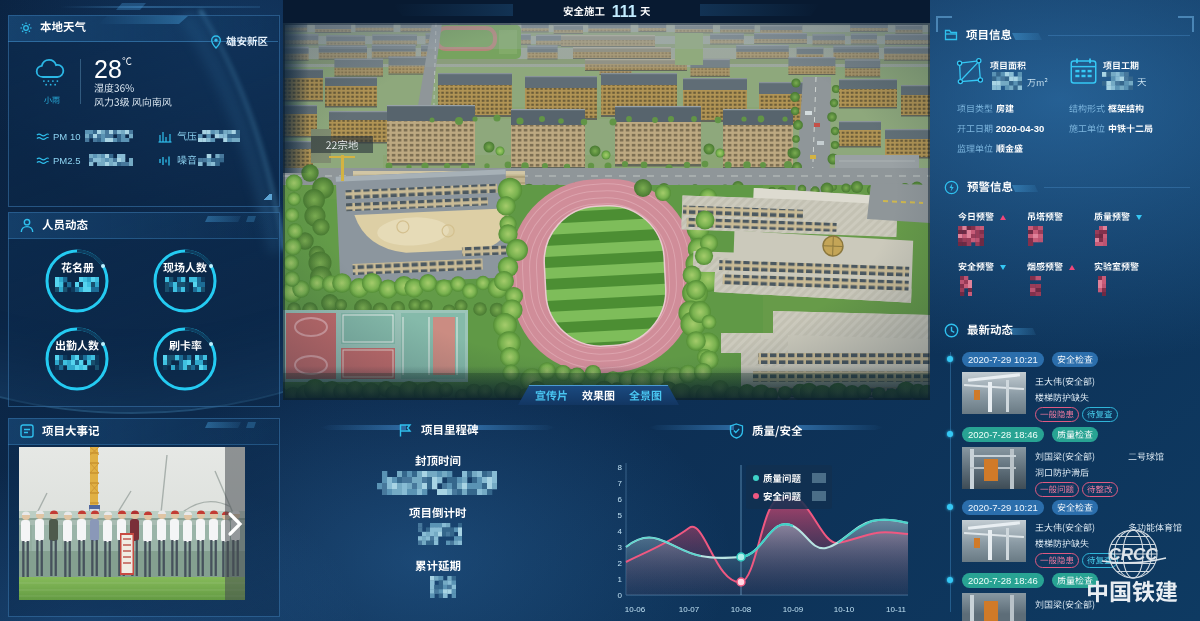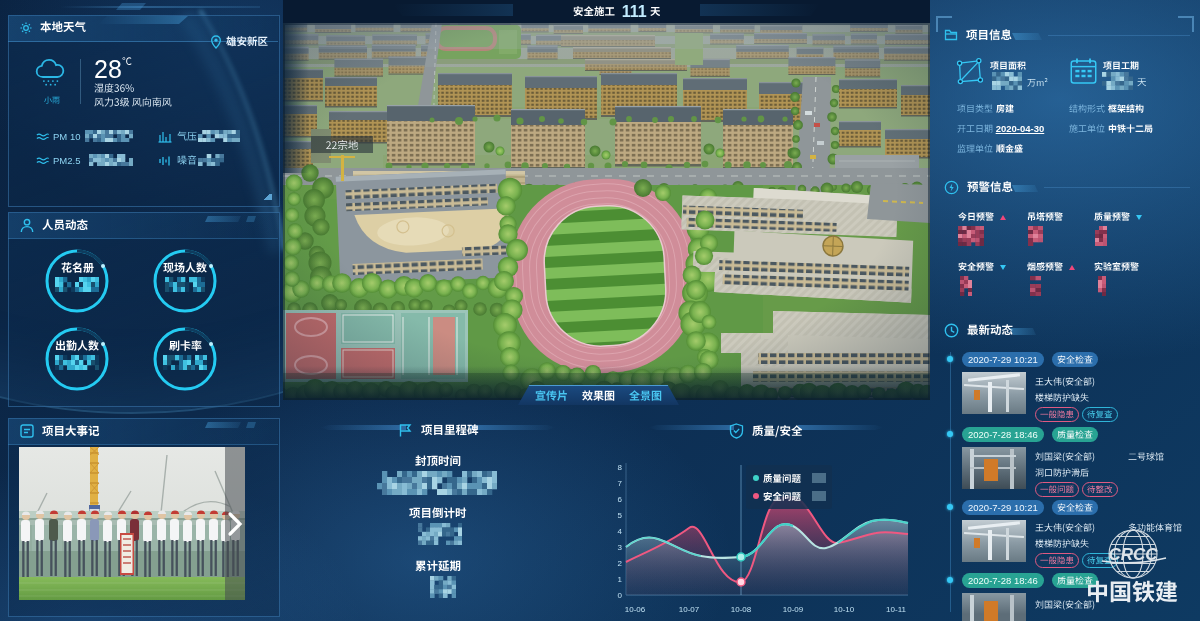--- a/index.html
+++ b/index.html
@@ -198,21 +198,21 @@
 <svg style="position:absolute;left:0;top:0;" width="300" height="260" viewBox="0 0 300 260">
 <path d="M200 10 Q262 110 284 250" fill="none" stroke="rgba(110,195,240,0.4)" stroke-width="4" filter="blur(2px)"></path>
 <path d="M186 16 Q250 115 276 252" fill="none" stroke="rgba(80,160,215,0.25)" stroke-width="14" filter="blur(6px)"></path>
 </svg>
 
 <div style="position:absolute;left:283px;top:0;width:647px;height:23px;background:#081a31;"></div>
 
 <div style="position:absolute;left:393px;top:4px;width:120px;height:12px;background:linear-gradient(90deg,rgba(25,65,105,0.0),rgba(30,80,125,0.45));clip-path:polygon(0 0,100% 0,100% 100%,8% 100%);"></div>
 <div style="position:absolute;left:700px;top:4px;width:120px;height:12px;background:linear-gradient(270deg,rgba(25,65,105,0.0),rgba(30,80,125,0.45));clip-path:polygon(0 0,100% 0,92% 100%,0 100%);"></div>
 
-<div style="position:absolute;left:283px;top:0;width:647px;height:23px;display:flex;align-items:center;justify-content:center;color:#fff;font-size:13px;font-weight:bold;padding-left:10px;"><svg style="vertical-align:middle;" width="42" height="12" viewBox="0 0 42 12">
+<div style="position:absolute;left:283px;top:0;width:647px;height:23px;display:flex;align-items:center;justify-content:center;color:#fff;font-size:13px;font-weight:bold;"><svg style="vertical-align:middle;" width="42" height="12" viewBox="0 0 42 12">
         <g fill="#ffffff" transform="translate(0,9.2)">
           <use href="#zgb0f4279" transform="translate(0.0,0) scale(0.0105,-0.0105)"></use>
           <use href="#zgb3cf4a7" transform="translate(10.5,0) scale(0.0105,-0.0105)"></use>
           <use href="#zgb1de66c" transform="translate(21.0,0) scale(0.0105,-0.0105)"></use>
           <use href="#zgb1a685f" transform="translate(31.5,0) scale(0.0105,-0.0105)"></use>
         </g>
       </svg>&nbsp;&nbsp;<span style="font-size:16px;color:#c2ecff;font-weight:bold;">111</span>&nbsp;<svg style="vertical-align:middle;" width="10" height="12" viewBox="0 0 10 12">
         <g fill="#ffffff" transform="translate(0,9.2)">
           <use href="#zgb7cd552" transform="translate(0.0,0) scale(0.0105,-0.0105)"></use>
         </g>
@@ -1802,21 +1802,21 @@
           </g>
         </svg></span></div>
 
 <div style="position:absolute;left:957px;top:123px;font-size:9.5px;white-space:nowrap;"><span style="color:#8fc3e8;"><svg style="vertical-align:middle;" width="36" height="10" viewBox="0 0 36 10">
           <g fill="#7fb8e0" transform="translate(0,7.9)">
             <use href="#zgr2da294" transform="translate(0.0,0) scale(0.0090,-0.0090)"></use>
             <use href="#zgr63ef72" transform="translate(9.0,0) scale(0.0090,-0.0090)"></use>
             <use href="#zgre04c9f" transform="translate(18.0,0) scale(0.0090,-0.0090)"></use>
             <use href="#zgr65424a" transform="translate(27.0,0) scale(0.0090,-0.0090)"></use>
           </g>
-        </svg></span>&nbsp;<span style="color:#fff;font-weight:bold;text-decoration:underline;">2020-04-30</span></div>
+        </svg></span>&nbsp;<span style="color:#fff;font-weight:bold;">2020-04-30</span></div>
 <div style="position:absolute;left:1069px;top:123px;font-size:9.5px;white-space:nowrap;"><span style="color:#8fc3e8;"><svg style="vertical-align:middle;" width="36" height="10" viewBox="0 0 36 10">
           <g fill="#7fb8e0" transform="translate(0,7.9)">
             <use href="#zgr3aa84b" transform="translate(0.0,0) scale(0.0090,-0.0090)"></use>
             <use href="#zgr63ef72" transform="translate(9.0,0) scale(0.0090,-0.0090)"></use>
             <use href="#zgrcaddd6" transform="translate(18.0,0) scale(0.0090,-0.0090)"></use>
             <use href="#zgr45d861" transform="translate(27.0,0) scale(0.0090,-0.0090)"></use>
           </g>
         </svg></span>&nbsp;<span style="color:#fff;font-weight:bold;"><svg style="vertical-align:middle;" width="45" height="10" viewBox="0 0 45 10">
           <g fill="#ffffff" transform="translate(0,7.9)">
             <use href="#zgbef0e14" transform="translate(0.0,0) scale(0.0090,-0.0090)"></use>

